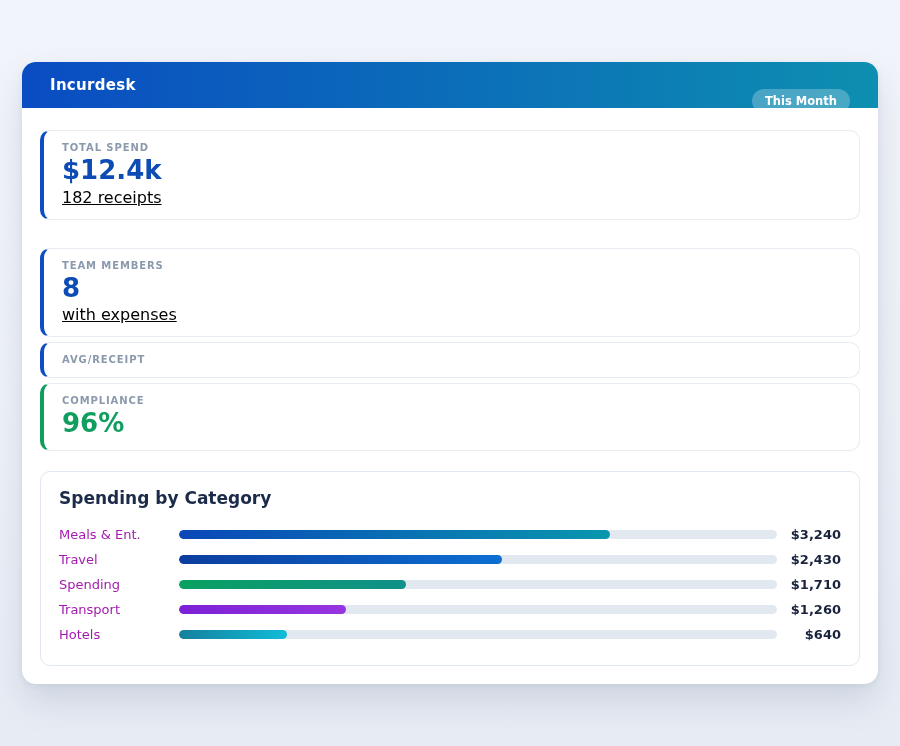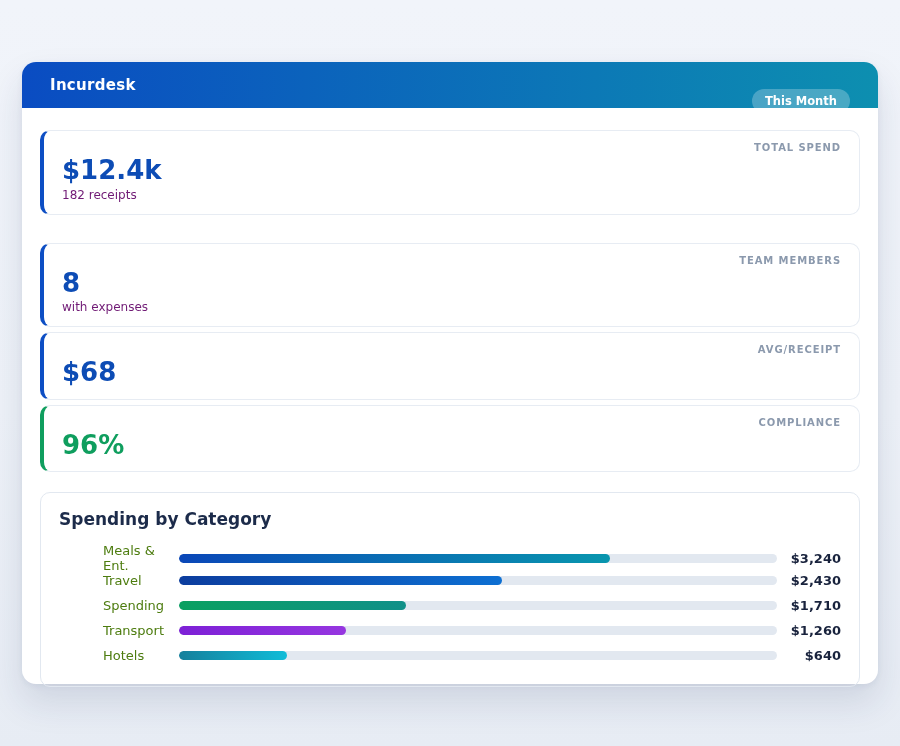--- a/index.html
+++ b/index.html
@@ -50,52 +50,52 @@
     border-left-style: solid;
     border-radius: 10px;
     padding: 11px 18px 12px 18px;
     margin-bottom: 5px;
   }
   .stat-label {
     font-size: 10px;
     font-weight: bold;
     color: #8b99ad;
     letter-spacing: 0.9px;
-    text-align: right;
   }
   .stat-value {
     font-size: 26px;
     font-weight: bold;
     margin-top: 3px;
     line-height: 1.1;
   }
   .stat-sub {
-    font-size: 12px;
-    color: #701a75;
+    font-size: 16px;
+    color: #000000;
     margin-top: 3px;
+    text-decoration: underline;
   }
   .panel {
     margin-top: 20px;
     border: 1px solid #e2e8f0;
     border-radius: 10px;
     padding: 16px 18px 18px 18px;
   }
   .panel-title {
     font-size: 17px;
     font-weight: bold;
     color: #1c2b4a;
     margin-bottom: 14px;
   }
   .cat-row {
     display: grid;
     grid-template-columns: 120px 1fr 64px;
     align-items: center;
     height: 25px;
   }
-  .cat-label { font-size: 13px; color: #4d7c0f; margin-left: 44px; }
+  .cat-label { font-size: 13px; color: #a21caf; }
   .cat-track {
     height: 9px;
     border-radius: 999px;
     background: #e2e8f0;
     overflow: hidden;
   }
   .cat-fill { height: 100%; border-radius: 999px; }
   .cat-value {
     font-size: 13px;
     font-weight: bold;
@@ -120,21 +120,20 @@
           <div class="stat-value" style="color: rgb(13, 76, 181);">$12.4k</div>
           <div class="stat-sub">182 receipts</div>
         </div>
         <div class="stat-card" style="border-left-color: rgb(13, 78, 196); margin-top: 28px;">
           <div class="stat-label">TEAM MEMBERS</div>
           <div class="stat-value" style="color: rgb(13, 76, 181);">8</div>
           <div class="stat-sub">with expenses</div>
         </div>
         <div class="stat-card" style="border-left-color: rgb(13, 78, 196);">
           <div class="stat-label">AVG/RECEIPT</div>
-          <div class="stat-value" style="color: rgb(13, 76, 181);">$68</div>
         </div>
         <div class="stat-card" style="border-left-color: rgb(15, 158, 94);">
           <div class="stat-label">COMPLIANCE</div>
           <div class="stat-value" style="color: rgb(15, 158, 94);">96%</div>
         </div>
       </div>
 
     <div class="panel">
       <div class="panel-title">Spending by Category</div>
       <div id="rows-container">

